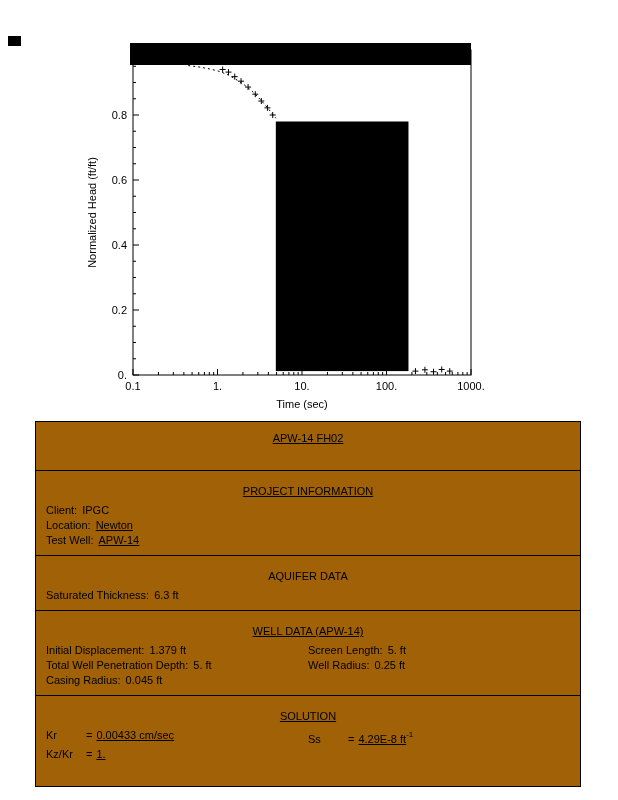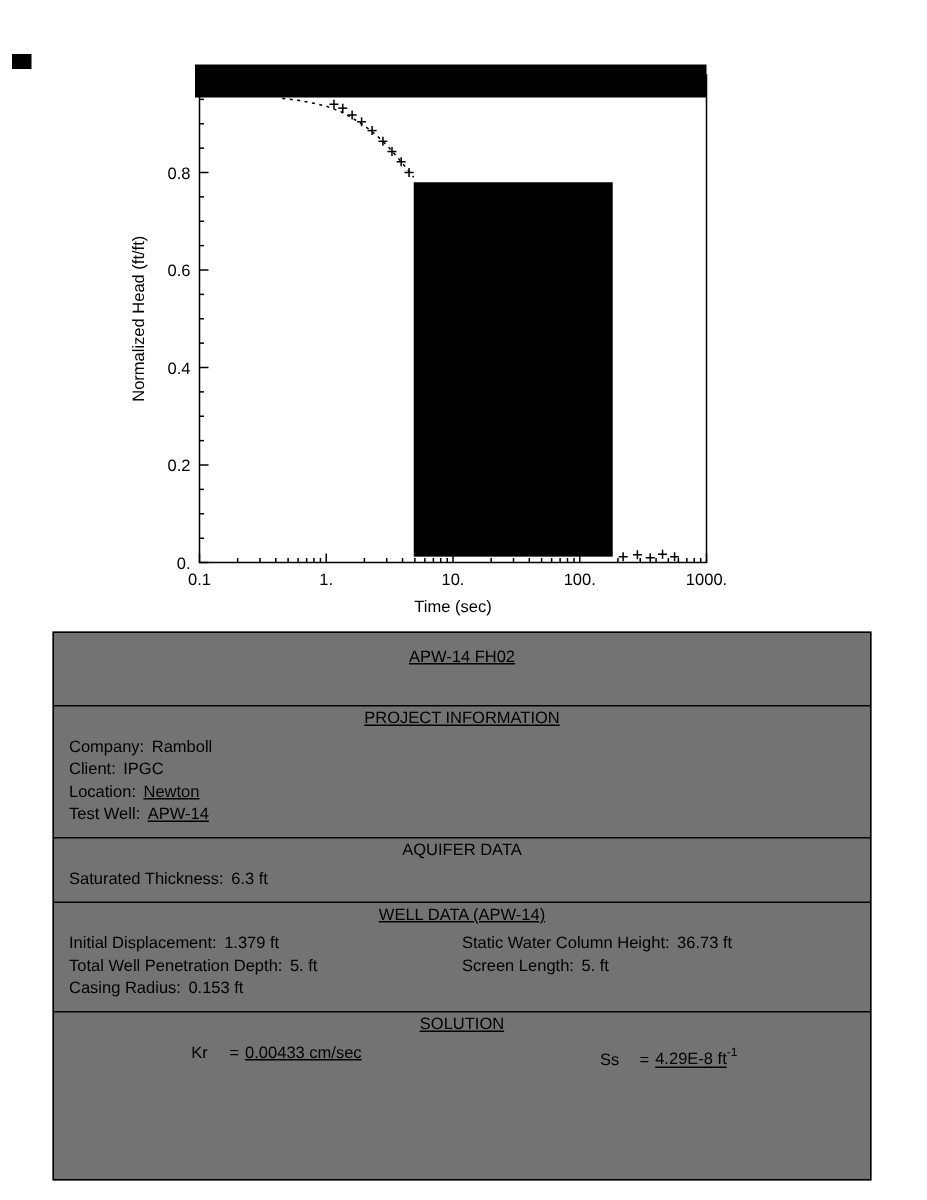--- a/index.html
+++ b/index.html
@@ -6,34 +6,34 @@
   .page{
     position:relative;width:618px;height:800px;background:#ffffff;
     font-family:"Liberation Sans",sans-serif;color:#000;overflow:hidden;
   }
   .small-mark{position:absolute;left:8px;top:36px;width:13px;height:10px;background:#000;}
   .chart-wrap{position:absolute;left:0;top:0;width:618px;height:415px;}
   svg text{font-family:"Liberation Sans",sans-serif;fill:#000;}
   .report-box{
     position:absolute;left:35px;top:421px;width:546px;height:366px;
     border:1px solid #000;font-size:11px;line-height:15px;box-sizing:border-box;
-    background:#737373;
+    background:#a16207;
   }
-  .sec{padding:1px 10px 7px;}
+  .sec{padding:13px 10px 7px;}
   .sec + .sec{border-top:1px solid #000;}
   .sec-title{padding:9px 10px 24px;}
   .center{text-align:center;}
   .u{text-decoration:underline;}
   .heading-gap{margin-bottom:4px;}
   .cols{display:flex;}
   .col{width:50%;}
   .val{margin-left:5px;}
   .param{display:inline-block;width:40px;}
   .eq{margin-right:4px;}
-  .mt{margin-top:4px;text-align:center;}
+  .mt{margin-top:4px;}
   sup.sup{font-size:8px;position:relative;top:-1px;}
 </style>
 </head>
 <body>
 
 <div class="page">
 
   <div class="small-mark"></div>
 
   <div class="chart-wrap">
@@ -148,23 +148,20 @@
       <div class="center">
         <span class="u">APW-14 FH02</span>
       </div>
     </div>
 
     <div class="sec">
       <div class="center heading-gap">
         <span class="u">PROJECT INFORMATION</span>
       </div>
       <div class="row">
-        <span>Company:</span><span class="val">Ramboll</span>
-      </div>
-      <div class="row">
         <span>Client:</span><span class="val">IPGC</span>
       </div>
       <div class="row">
         <span>Location:</span><span class="val u">Newton</span>
       </div>
       <div class="row">
         <span>Test Well:</span><span class="val u">APW-14</span>
       </div>
     </div>
 
@@ -183,42 +180,47 @@
       </div>
       <div class="cols">
         <div class="col">
           <div class="row">
             <span>Initial Displacement:</span><span class="val">1.379 ft</span>
           </div>
           <div class="row">
             <span>Total Well Penetration Depth:</span><span class="val">5. ft</span>
           </div>
           <div class="row">
-            <span>Casing Radius:</span><span class="val">0.153 ft</span>
+            <span>Casing Radius:</span><span class="val">0.045 ft</span>
           </div>
         </div>
         <div class="col">
           <div class="row">
-            <span>Static Water Column Height:</span><span class="val">36.73 ft</span>
-          </div>
-          <div class="row">
             <span>Screen Length:</span><span class="val">5. ft</span>
+          </div>
+          <div class="row">
+            <span>Well Radius:</span><span class="val">0.25 ft</span>
           </div>
         </div>
       </div>
     </div>
 
     <div class="sec">
       <div class="center heading-gap">
         <span class="u">SOLUTION</span>
       </div>
       <div class="cols mt">
         <div class="col row">
           <span class="param">Kr</span><span class="eq">=</span><span class="u">0.00433 cm/sec</span>
         </div>
         <div class="col row">
           <span class="param">Ss</span><span class="eq">=</span><span class="u">4.29E-8 ft</span><sup class="sup">-1</sup>
         </div>
       </div>
+      <div class="cols">
+        <div class="col row">
+          <span class="param">Kz/Kr</span><span class="eq">=</span><span class="u">1.</span>
+        </div>
+      </div>
     </div>
 
   </div>
 </div>
 
 </body></html>

